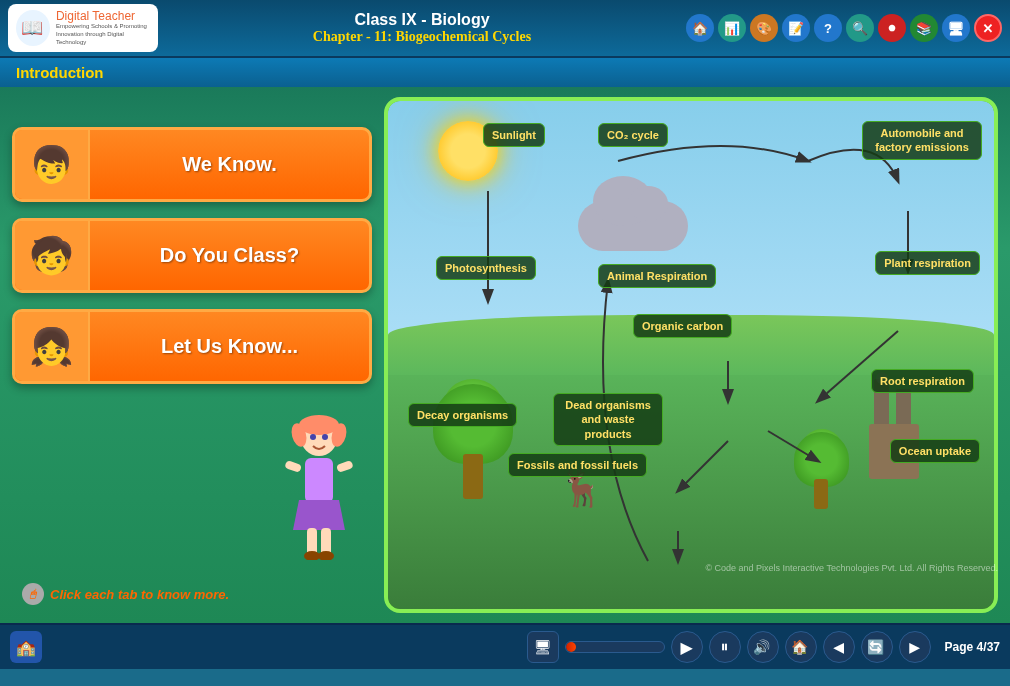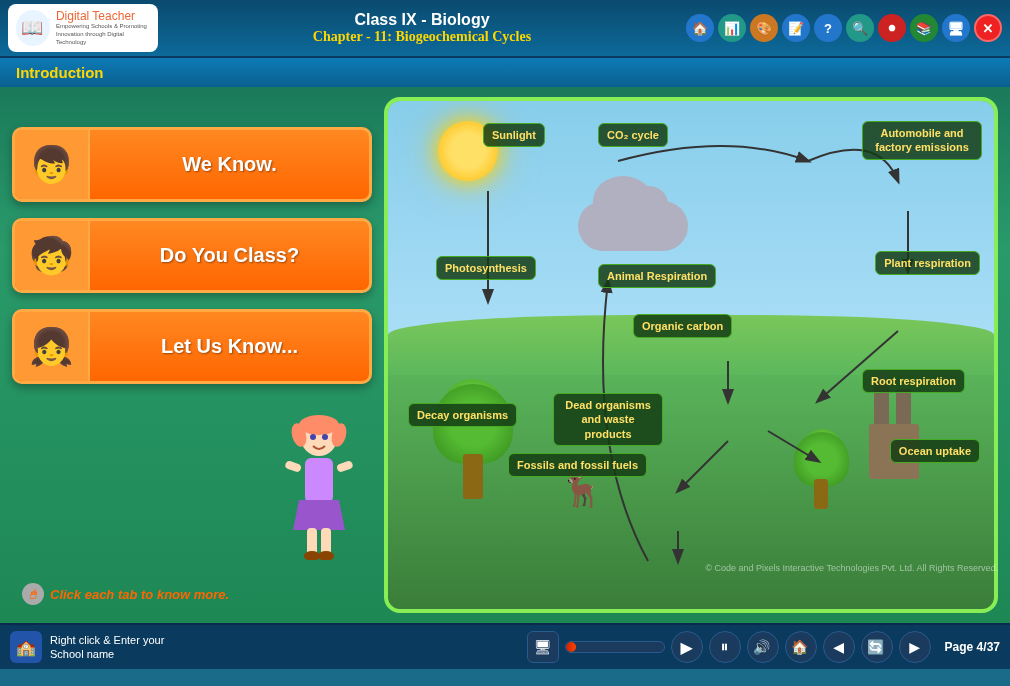--- a/index.html
+++ b/index.html
@@ -614,36 +614,34 @@
     </svg>
 
     <div class="dlabel" style="top:22px;left:95px;">Sunlight</div>
     <div class="dlabel" style="top:22px;left:210px;">CO₂ cycle</div>
     <div class="dlabel" style="top:20px;right:12px;white-space:normal;max-width:120px;text-align:center;"><span>Automobile and
 factory emissions</span></div>
     <div class="dlabel" style="top:155px;left:48px;">Photosynthesis</div>
     <div class="dlabel" style="top:155px;left:210px;margin-top:8px;">Animal Respiration</div>
     <div class="dlabel" style="top:150px;right:14px;">Plant respiration</div>
     <div class="dlabel" style="top:213px;left:205px;margin-left:40px;">Organic carbon</div>
-    <div class="dlabel" style="top:268px;right:29px;margin-left:15px;">Root respiration</div>
+    <div class="dlabel" style="top:268px;right:20px;margin-left:15px;">Root respiration</div>
     <div class="dlabel" style="top:302px;left:20px;">Decay organisms</div>
     <div class="dlabel" style="top:292px;left:165px;white-space:normal;max-width:110px;text-align:center;"><span>Dead organisms
 and waste products</span></div>
     <div class="dlabel" style="top:352px;left:120px;">Fossils and fossil fuels</div>
     <div class="dlabel" style="top:338px;right:14px;">Ocean uptake</div>
   </div>
 
   <div class="copyright">© Code and Pixels Interactive Technologies Pvt. Ltd. All Rights Reserved.</div>
 </div>
 
 <div class="footer-bar">
   <div class="footer-input-section">
     <div style="width:32px;height:32px;background:#2255aa;border-radius:6px;display:flex;align-items:center;justify-content:center;font-size:16px;color:white;">🏫</div>
-    <div class="footer-school-label">Right click &amp; Enter your School
-name</div>
   </div>
   <div class="footer-controls">
     <div class="ficon dark">🖥</div>
     <div class="progress-bar-container">
       <div class="progress-bar-fill" style="width:11%;"></div>
     </div>
     <div class="ficon dark round" style="font-size:16px;">▶</div>
     <div class="ficon dark round" style="font-size:16px;">⏸</div>
     <div class="ficon dark round" style="font-size:14px;">🔊</div>
     <div class="ficon dark round" style="font-size:14px;">🏠</div>

